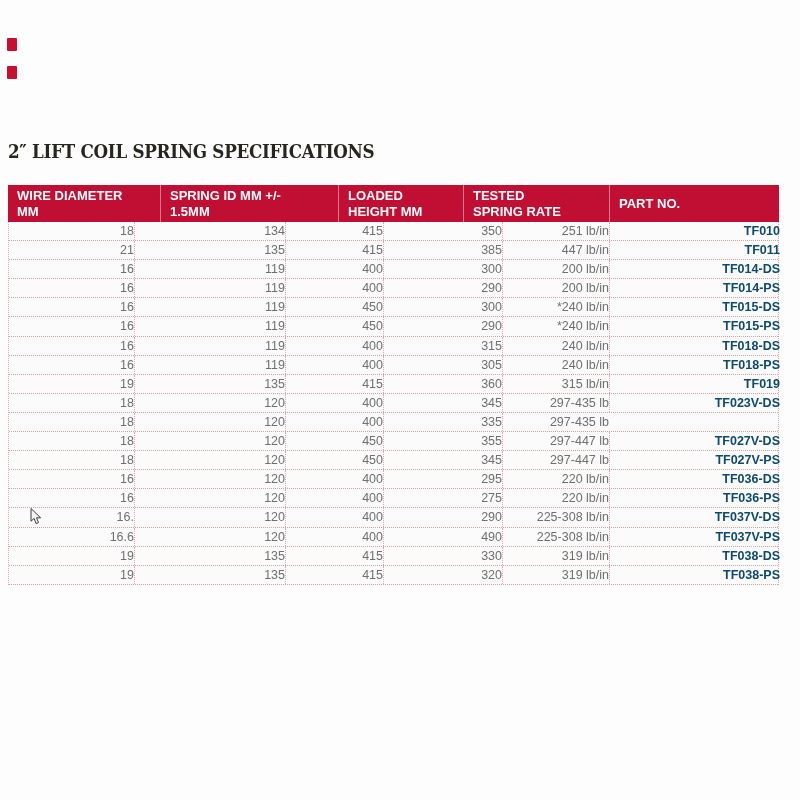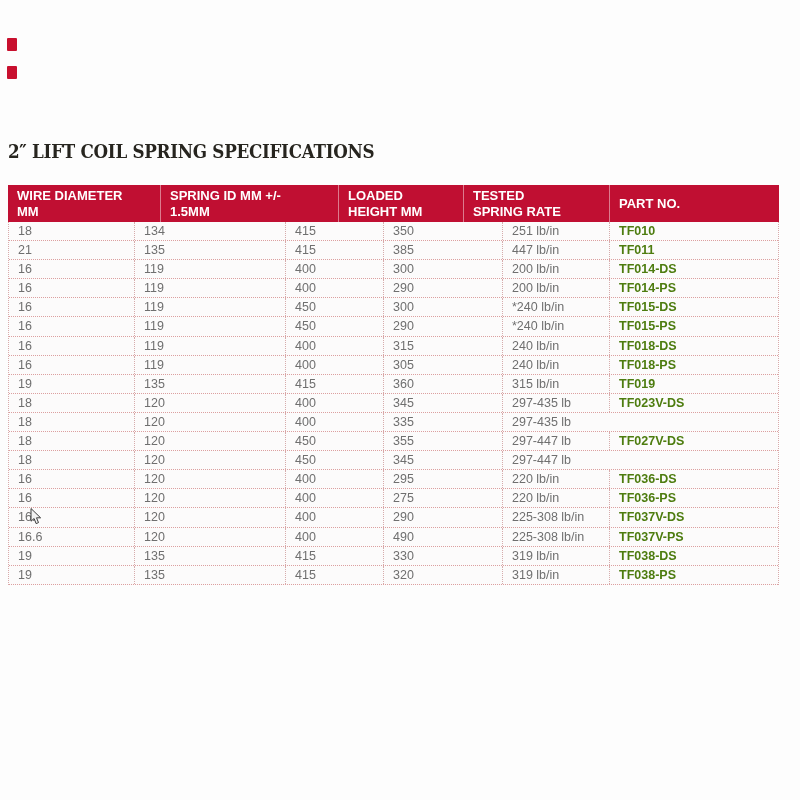--- a/index.html
+++ b/index.html
@@ -64,34 +64,35 @@
   }
   .tbody {
     border-left: 1px dotted #d9aaaa;
     border-right: 1px dotted #d9aaaa;
   }
   .tbody .grid-row {
     height: 19.1px;
     border-bottom: 1px dotted #dc9f9f;
     box-sizing: border-box;
     background: #fcfbfb;
+    text-align: right;
   }
   .td {
     font-size: 12.5px;
     line-height: 18px;
     color: #6f6f6f;
     padding-left: 9px;
     border-left: 1px dotted #d6abab;
     white-space: nowrap;
     overflow: hidden;
   }
   .td:first-child { border-left: none; }
   .td.partno {
     font-weight: 700;
-    color: #4d7c0f;
+    color: #0c4a6e;
   }
   .cursor {
     position: absolute;
     left: 30px; top: 508px;
     width: 12px; height: 17px;
     z-index: 5;
   }
 </style>
 </head>
 <body>
@@ -208,20 +209,21 @@
           <div class="td">355</div>
           <div class="td">297-447 lb</div>
           <div class="td partno">TF027V-DS</div>
         </div>
         <div class="grid-row">
           <div class="td">18</div>
           <div class="td">120</div>
           <div class="td">450</div>
           <div class="td">345</div>
           <div class="td">297-447 lb</div>
+          <div class="td partno">TF027V-PS</div>
         </div>
         <div class="grid-row">
           <div class="td">16</div>
           <div class="td">120</div>
           <div class="td">400</div>
           <div class="td">295</div>
           <div class="td">220 lb/in</div>
           <div class="td partno">TF036-DS</div>
         </div>
         <div class="grid-row">

